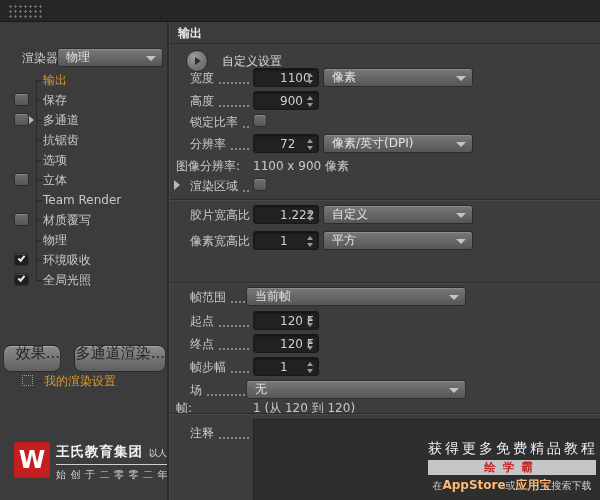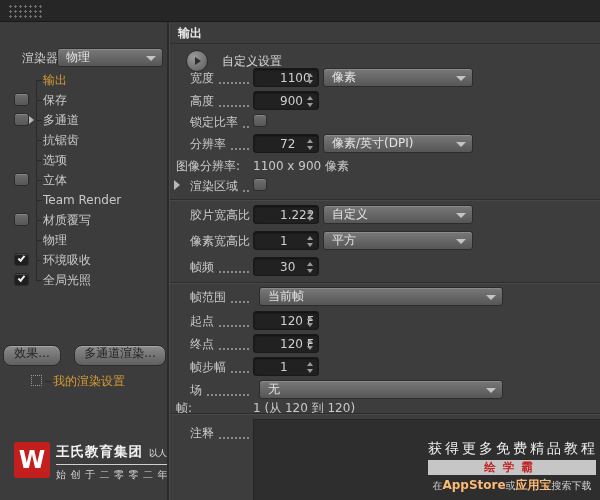--- a/index.html
+++ b/index.html
@@ -27,24 +27,24 @@
   .trow{position:absolute;left:0;width:167px;height:20px;line-height:20px;}
   .trow .tick{position:absolute;left:36px;top:10px;width:6px;height:1px;background:#2a2a2a;}
   .trow .tlabel{position:absolute;left:43px;top:0;color:#c9c9c9;white-space:nowrap;}
   .trow .tlabel.sel{color:#d79b33;}
   .cbox{position:absolute;width:15px;height:13px;border-radius:3px;border:1px solid #2c2c2c;
     background:linear-gradient(#6e6e6e,#575757);box-shadow:inset 0 1px 0 rgba(255,255,255,.18);}
   .cbox.checked{background:#1f1f1f;}
   .cbox .mark{position:absolute;left:3px;top:2px;width:7px;height:4px;border-left:2px solid #efefef;border-bottom:2px solid #efefef;transform:rotate(-50deg);}
   .exparrow{position:absolute;width:0;height:0;border-top:4px solid transparent;border-bottom:4px solid transparent;border-left:5px solid #b8b8b8;}
 
-  .pillbtn{position:absolute;height:21px;border-radius:8px;border:1px solid #2c2c2c;
-    background:linear-gradient(#8b8b8b,#5f5f5f);color:#222;text-align:center;line-height:15px;font-size:12px;
+  .pillbtn{position:absolute;height:27px;border-radius:8px;border:1px solid #2c2c2c;
+    background:linear-gradient(#8b8b8b,#5f5f5f);color:#222;text-align:right;line-height:15px;font-size:15px;
     box-shadow:inset 0 1px 0 rgba(255,255,255,.25);cursor:default;}
-  .mysetrow{position:absolute;left:9px;top:350px;width:159px;height:18px;line-height:18px;padding-left:10px;}
+  .mysetrow{position:absolute;left:0;top:350px;width:159px;height:18px;line-height:18px;padding-left:10px;}
   .selicon{position:absolute;left:22px;top:3px;width:11px;height:11px;border:1px dotted #9a9a9a;}
   .mysetrow .tick2{position:absolute;left:36px;top:9px;width:6px;height:1px;background:#2a2a2a;}
   .mysetrow .mlabel{position:absolute;left:44px;color:#d79b33;}
 
   
   .main{position:absolute;left:170px;top:0;right:0;bottom:0;}
   .mhead{position:absolute;left:0;top:22px;right:0;height:22px;background:#3c3c3c;border-bottom:1px solid #2e2e2e;}
   .mhead .htitle{position:absolute;left:8px;top:3px;font-weight:bold;color:#e8e8e8;}
   .mainbody{position:absolute;left:0;top:44px;right:0;bottom:0;background:#3d3d3d;}
 
@@ -56,21 +56,21 @@
   .frow{position:absolute;left:0;right:0;height:19px;}
   .flabel{position:absolute;left:20px;top:2px;width:62px;display:flex;align-items:flex-end;color:#c9c9c9;white-space:nowrap;}
   .flabel.noind{left:6px;width:76px;}
   .leader{flex:1;border-bottom:2px dotted #8a8a8a;margin:0 3px 3px 5px;min-width:0;}
   .finput{position:absolute;left:83px;width:66px;height:19px;background:#212121;border-radius:3px;border:1px solid #191919;box-shadow:inset 0 1px 2px rgba(0,0,0,.5);}
   .finput .fval{position:absolute;left:6px;top:2px;color:#cfcfcf;margin-left:20px;}
   .spin{position:absolute;right:3px;top:3px;width:9px;height:13px;}
   .spin .up{position:absolute;left:1px;top:1px;width:0;height:0;border-left:3.5px solid transparent;border-right:3.5px solid transparent;border-bottom:4px solid #9b9b9b;}
   .spin .dn{position:absolute;left:1px;bottom:1px;width:0;height:0;border-left:3.5px solid transparent;border-right:3.5px solid transparent;border-top:4px solid #9b9b9b;}
   .fdropU{left:153px;width:150px;}
-  .fdropW{left:89px;width:244px;}
+  .fdropW{left:76px;width:220px;}
   .ftext{position:absolute;left:83px;top:2px;color:#c9c9c9;white-space:nowrap;}
   .sep{position:absolute;left:0;right:0;height:2px;border-top:1px solid #2d2d2d;border-bottom:1px solid #484848;}
   .regarrow{position:absolute;left:4px;width:0;height:0;border-top:5px solid transparent;border-bottom:5px solid transparent;border-left:6px solid #b8b8b8;}
   .notearea{position:absolute;left:83px;top:419px;right:0;bottom:0;background:#2e2e2e;border-top:1px solid #242424;border-left:1px solid #242424;}
 
   
   .wmright{position:absolute;right:4px;bottom:6px;width:168px;text-align:center;}
   .wm1{font-size:14px;color:#ededed;letter-spacing:3px;white-space:nowrap;font-family:Liberation Serif, serif;}
   .wmbar{margin:2px 0;background:#c6c6c6;height:15px;line-height:15px;}
   .wmbrand{color:#c32222;font-weight:bold;font-size:11.5px;letter-spacing:7px;}
@@ -299,33 +299,20 @@
         <span class="spin">
             <span class="up"></span>
             <span class="dn"></span>
           </span>
       </span>
       <div class="drop fdropU" style="top:0;">
         <span>平方</span><span class="darrow"></span>
       </div>
     </div>
 
-    <div class="frow" style="top:257px">
-      <span class="flabel">
-          <span>帧频</span>
-          <span class="leader"></span>
-        </span>
-      <span class="finput">
-        <span class="fval">30</span>
-        <span class="spin">
-            <span class="up"></span>
-            <span class="dn"></span>
-          </span>
-      </span>
-    </div>
 
     <div class="sep" style="top:282px"></div>
 
     <div class="frow" style="top:287px">
       <span class="flabel">
           <span>帧范围</span>
           <span class="leader"></span>
         </span>
       <div class="drop fdropW" style="top:0;">
         <span>当前帧</span><span class="darrow"></span>

